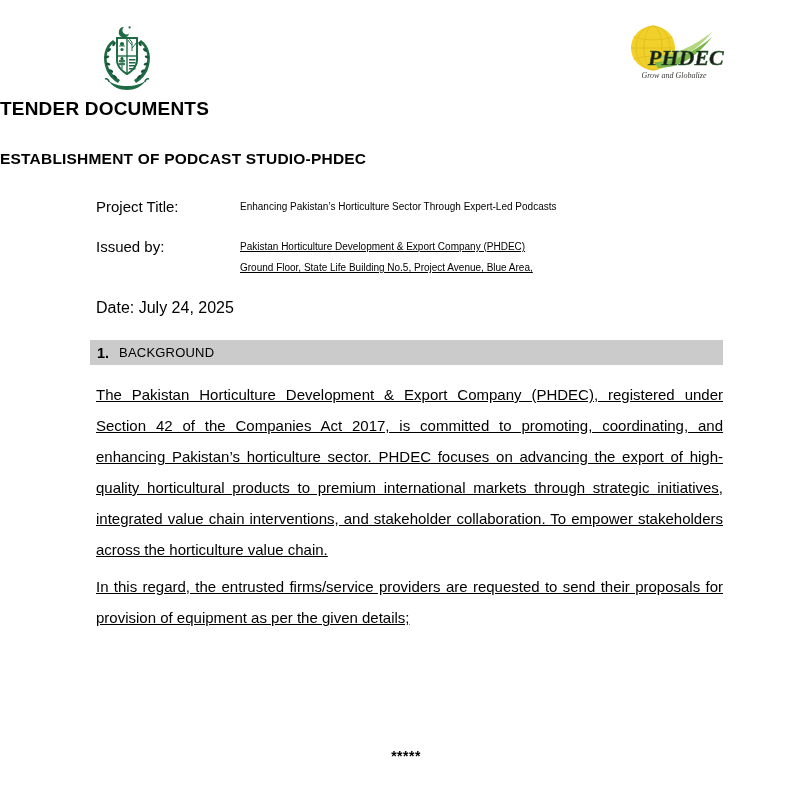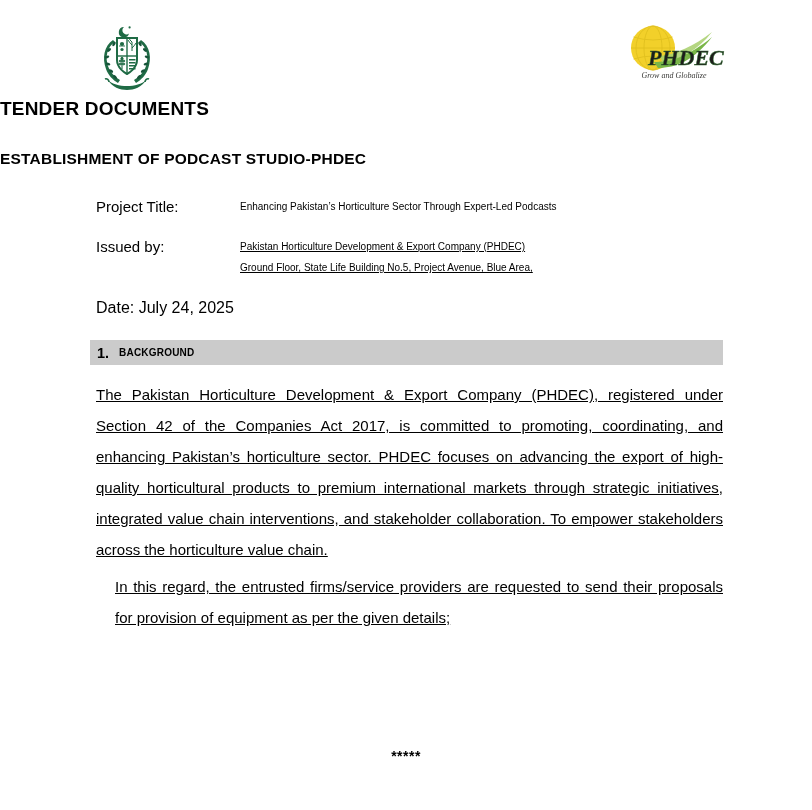--- a/index.html
+++ b/index.html
@@ -101,41 +101,40 @@
     align-items: center;
     padding-left: 7px;
     box-sizing: border-box;
   }
   .section-num {
     font-size: 14.5px;
     font-weight: bold;
     margin-right: 10px;
   }
   .section-title {
-    font-size: 10px;
-    font-weight: bold;
+    font-size: 13px;
+    font-weight: normal;
     letter-spacing: 0.2px;
   }
 
   
   .body-wrap {
     margin-left: 96px;
     margin-right: 89px;
     margin-top: 14px;
   }
   .para {
     font-size: 15px;
     line-height: 31px;
     text-align: justify;
     margin: 0 0 6px 0;
     text-decoration: underline;
   }
   .para.last-left {
     text-align: justify;
-    margin-left: 19px;
   }
   .para + .para {
     margin-top: 6px;
   }
 
   
   .footer-stars {
     position: absolute;
     left: 0;
     right: 0;

